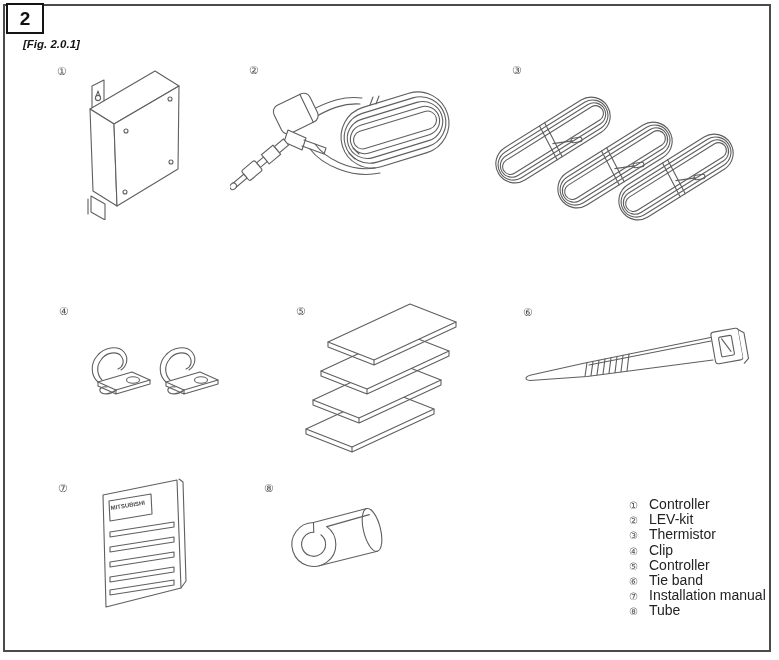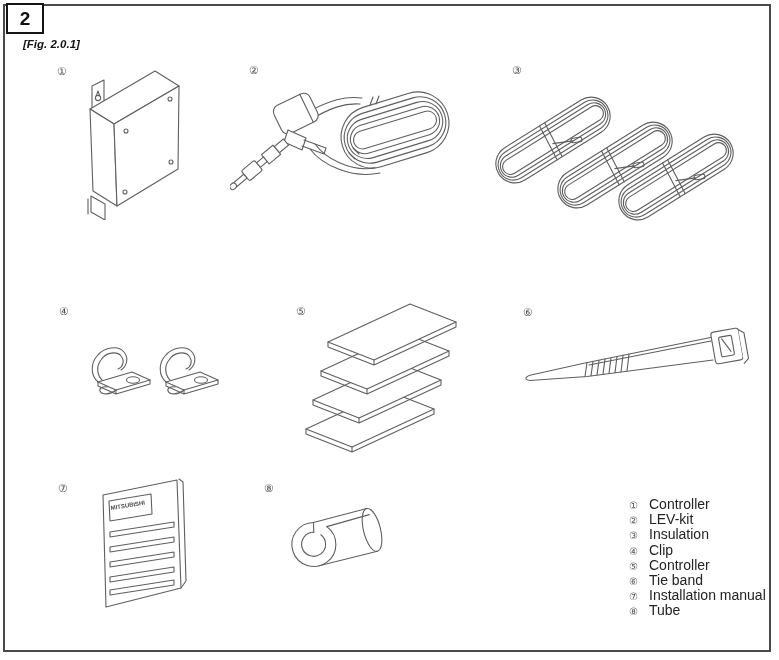--- a/index.html
+++ b/index.html
@@ -223,21 +223,21 @@
     <div class="legend-row">
       <span class="legend-marker">①</span>
       <span class="legend-label">Controller</span>
     </div>
     <div class="legend-row">
       <span class="legend-marker">②</span>
       <span class="legend-label">LEV-kit</span>
     </div>
     <div class="legend-row">
       <span class="legend-marker">③</span>
-      <span class="legend-label">Insulation</span>
+      <span class="legend-label">Thermistor</span>
     </div>
     <div class="legend-row">
       <span class="legend-marker">④</span>
       <span class="legend-label">Clip</span>
     </div>
     <div class="legend-row">
       <span class="legend-marker">⑤</span>
       <span class="legend-label">Controller</span>
     </div>
     <div class="legend-row">

